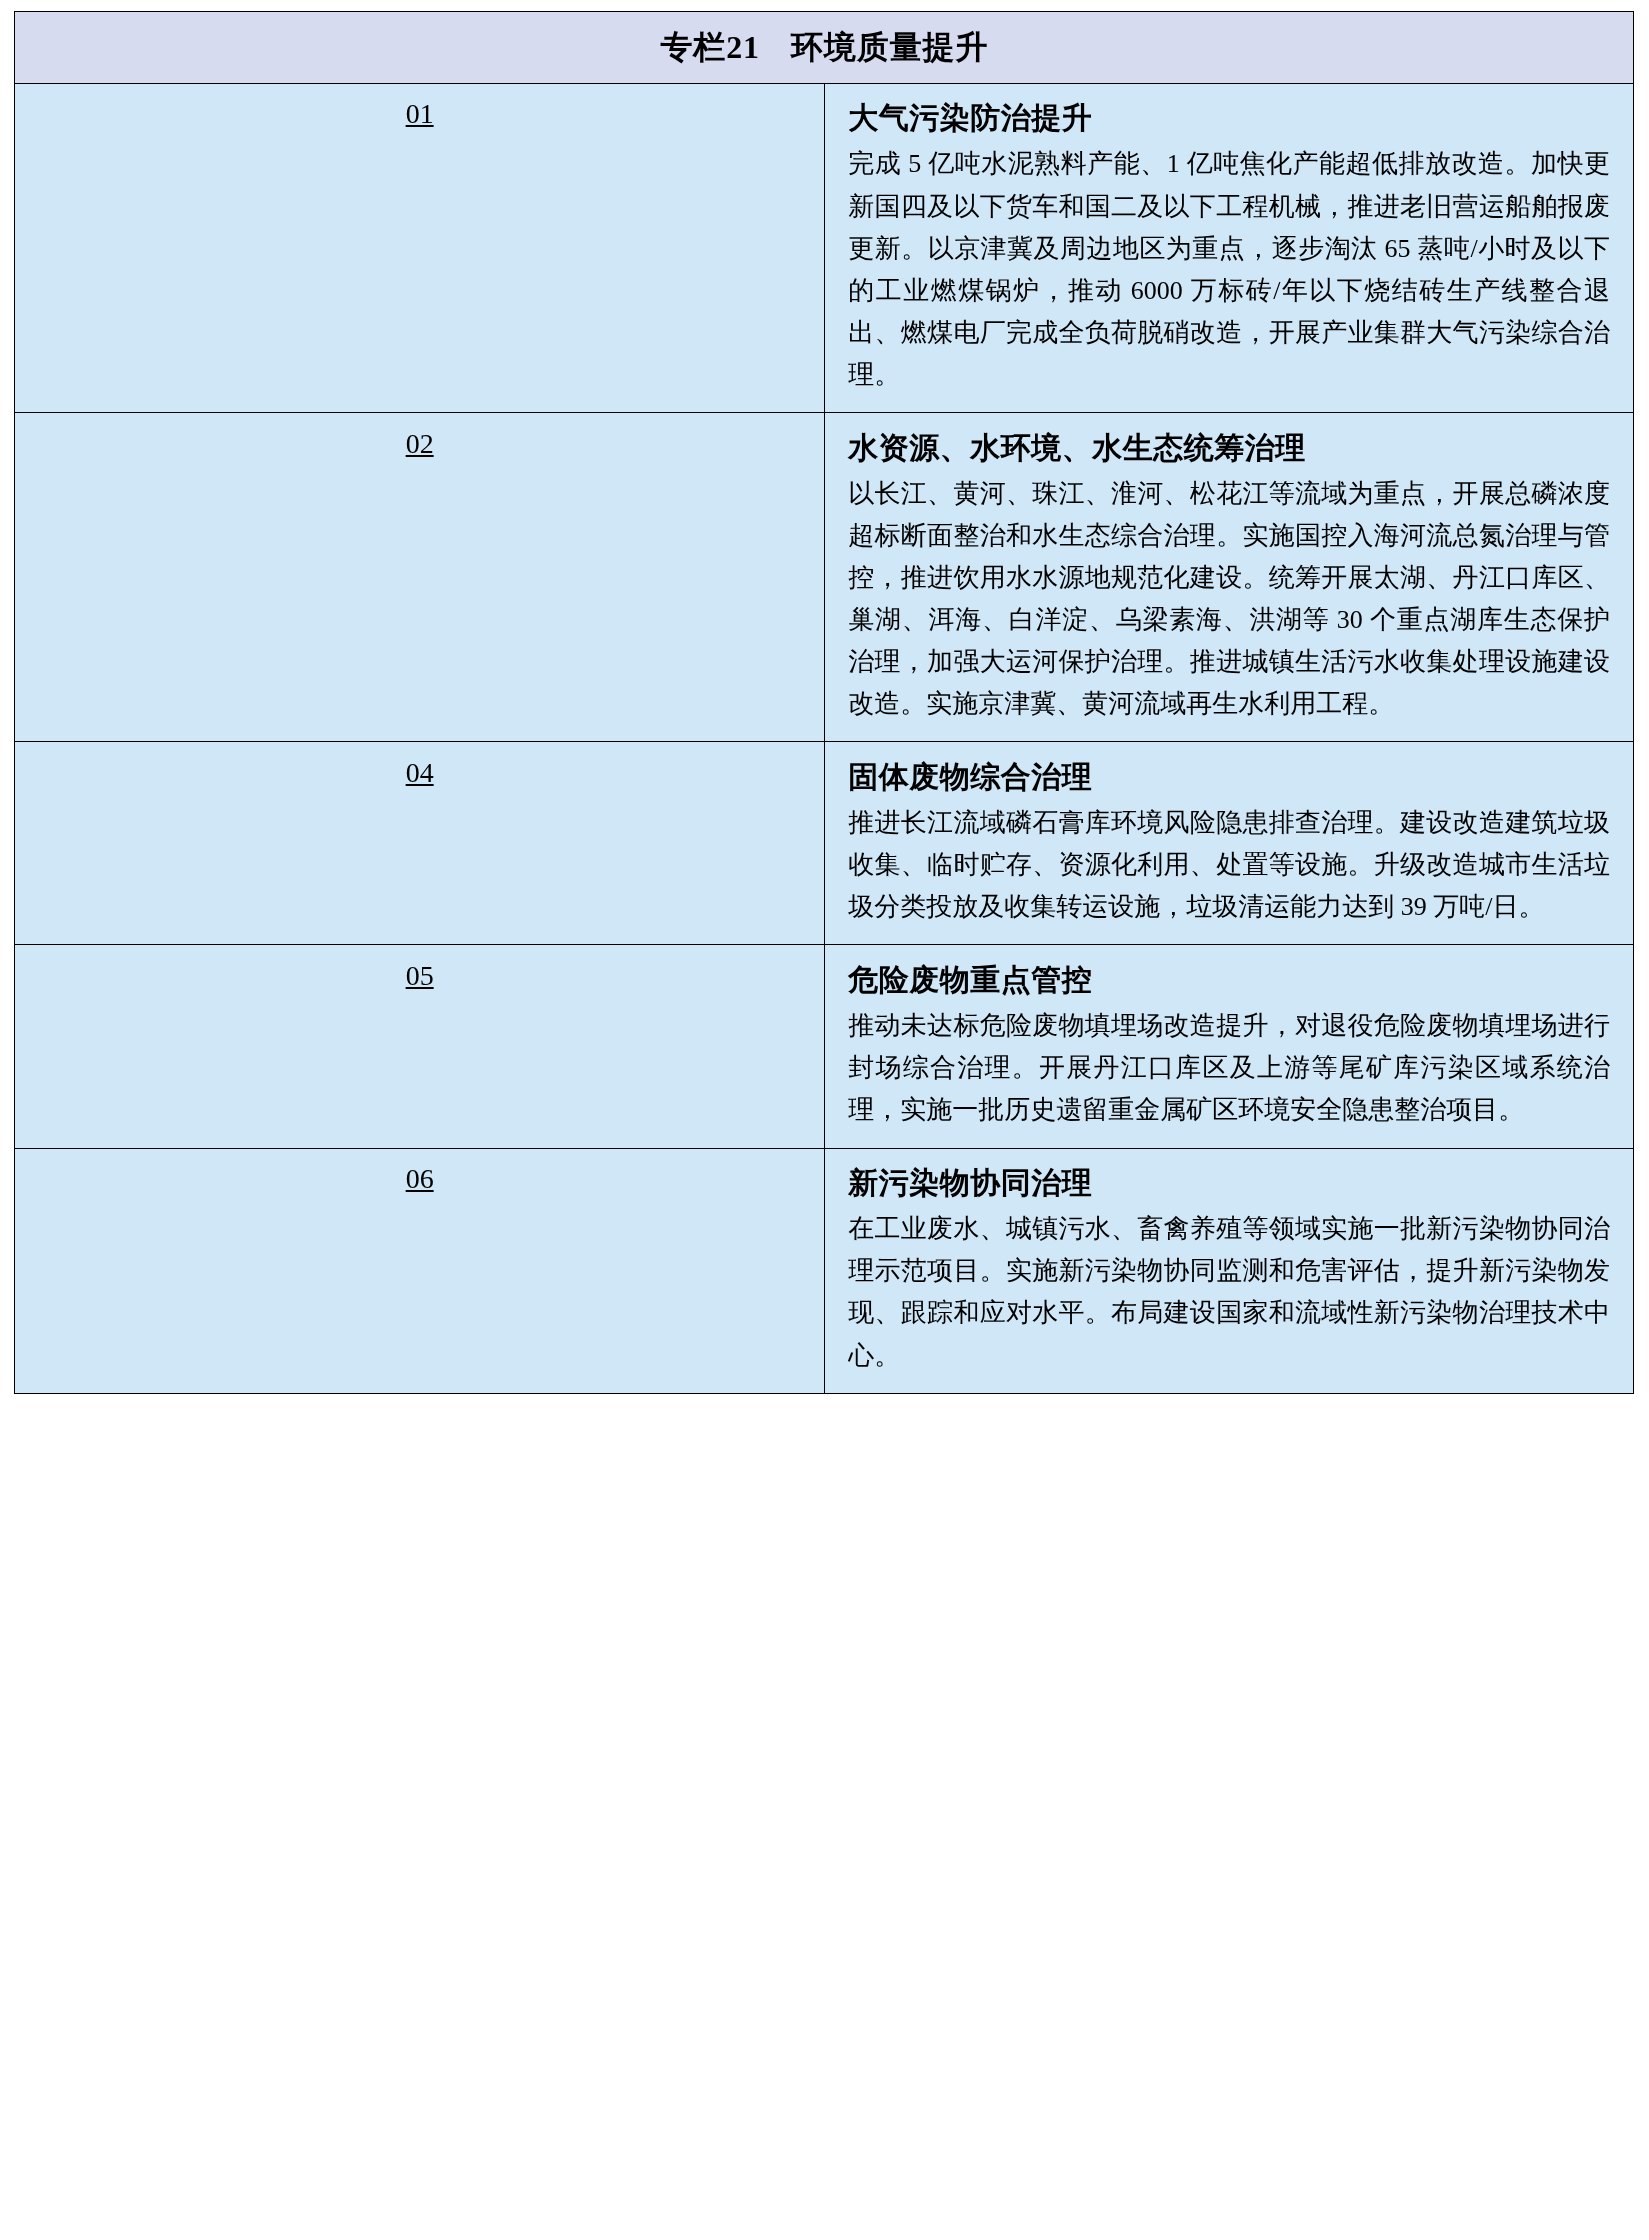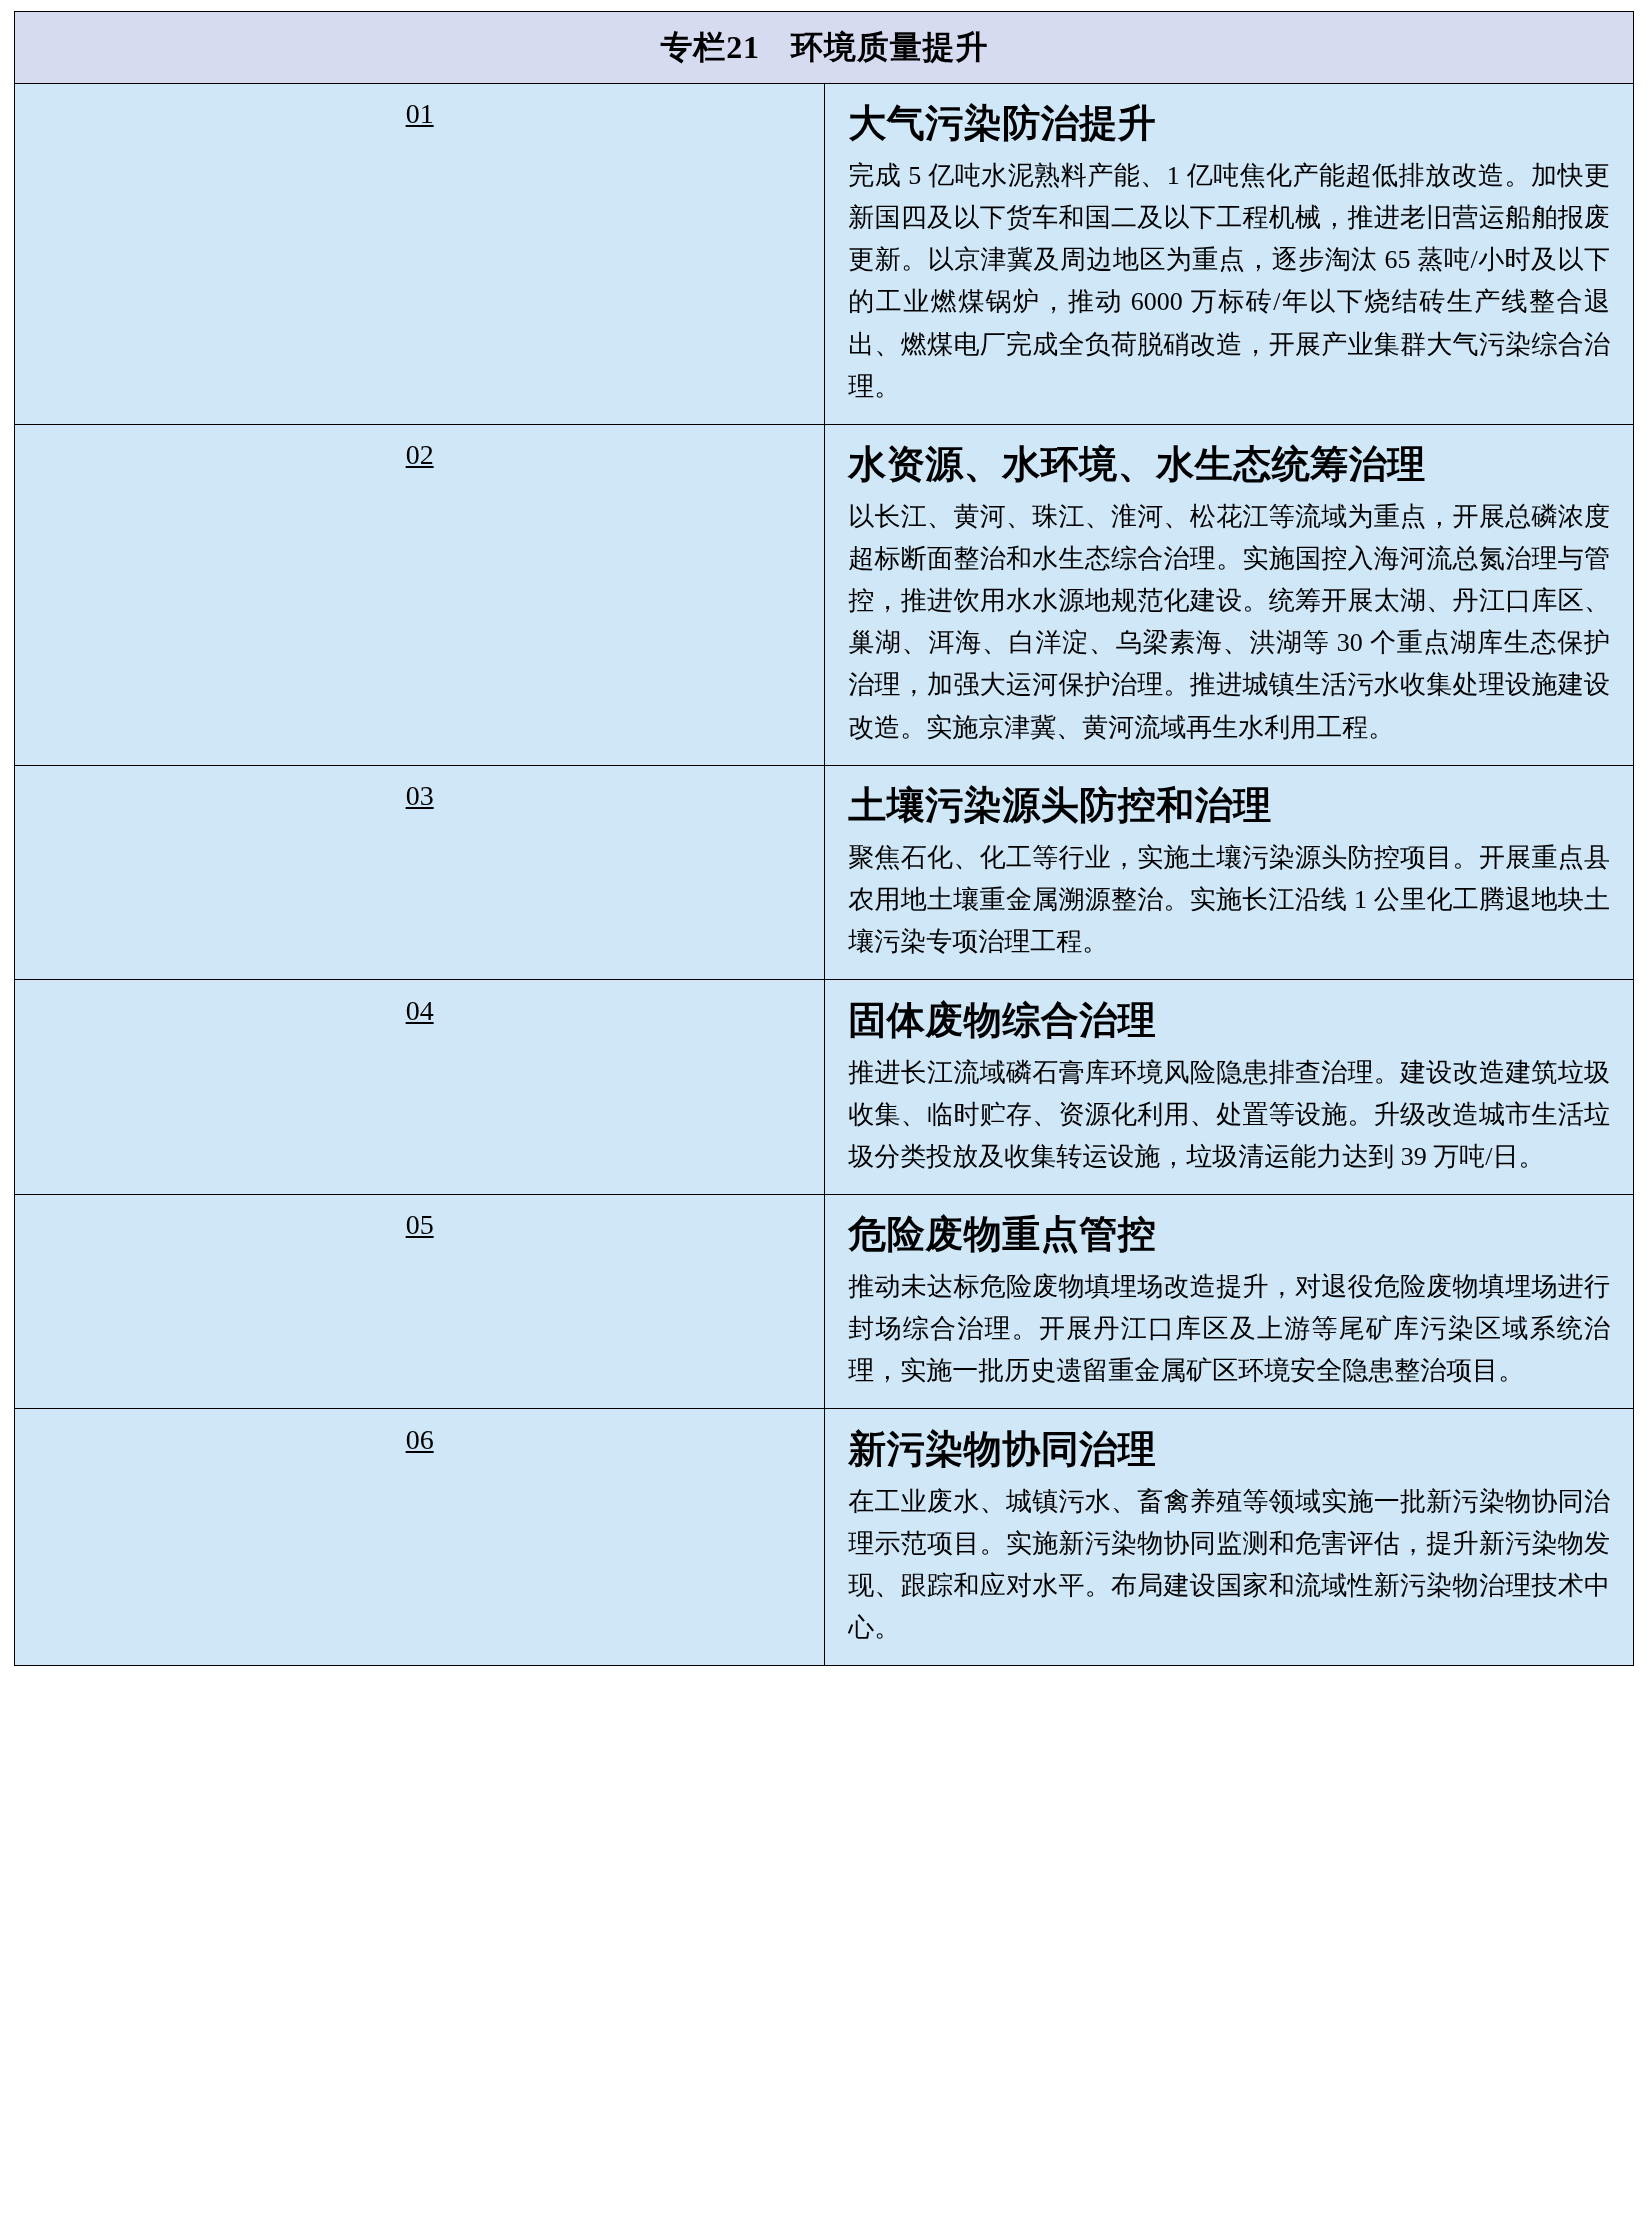--- a/index.html
+++ b/index.html
@@ -47,21 +47,21 @@
   .num-cell {
     background: #cfe7f7;
     width: 101px;
     text-align: center;
     font-size: 28px;
     padding: 14.4px 0 0 0;
     font-family: "Liberation Serif", "DejaVu Serif", serif;
     text-decoration: underline;
   }
   .item-head {
-    font-size: 38px;
+    font-size: 30px;
     font-weight: bold;
     line-height: 1.45;
     margin: 0 0 3.6px 0;
     letter-spacing: 0.5px;
   }
   .item-body {
     font-size: 26px;
     line-height: 1.62;
     margin: 0;
     text-align: justify;
@@ -91,27 +91,20 @@
     </tr>
 
     <tr>
       <td class="num-cell">02</td>
       <td class="row-cell">
         <p class="item-head">水资源、水环境、水生态统筹治理</p>
         <p class="item-body">以长江、黄河、珠江、淮河、松花江等流域为重点，开展总磷浓度超标断面整治和水生态综合治理。实施国控入海河流总氮治理与管控，推进饮用水水源地规范化建设。统筹开展太湖、丹江口库区、巢湖、洱海、白洋淀、乌梁素海、洪湖等 30 个重点湖库生态保护治理，加强大运河保护治理。推进城镇生活污水收集处理设施建设改造。实施京津冀、黄河流域再生水利用工程。</p>
       </td>
     </tr>
 
-    <tr>
-      <td class="num-cell">03</td>
-      <td class="row-cell">
-        <p class="item-head">土壤污染源头防控和治理</p>
-        <p class="item-body">聚焦石化、化工等行业，实施土壤污染源头防控项目。开展重点县农用地土壤重金属溯源整治。实施长江沿线 1 公里化工腾退地块土壤污染专项治理工程。</p>
-      </td>
-    </tr>
 
     <tr>
       <td class="num-cell">04</td>
       <td class="row-cell">
         <p class="item-head">固体废物综合治理</p>
         <p class="item-body">推进长江流域磷石膏库环境风险隐患排查治理。建设改造建筑垃圾收集、临时贮存、资源化利用、处置等设施。升级改造城市生活垃圾分类投放及收集转运设施，垃圾清运能力达到 39 万吨/日。</p>
       </td>
     </tr>
 
     <tr>

